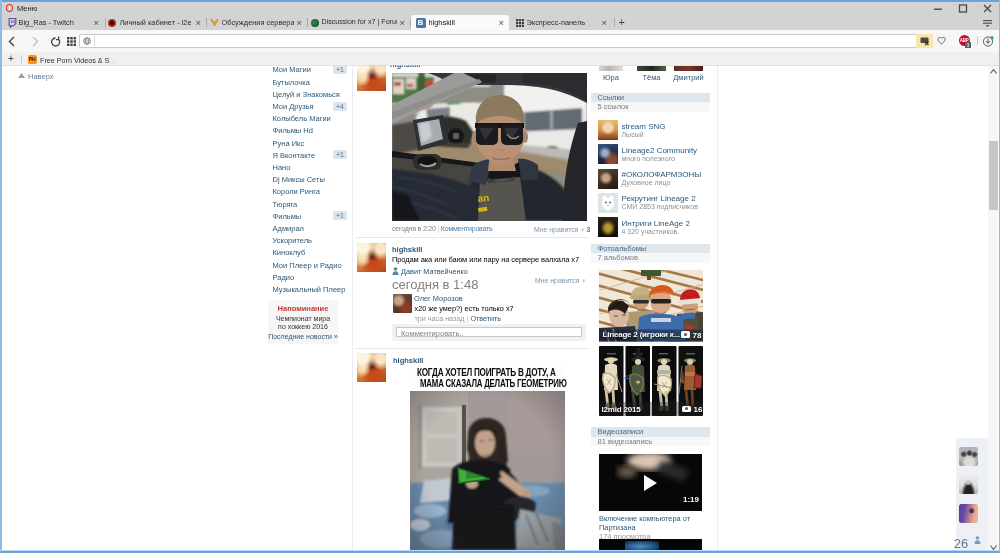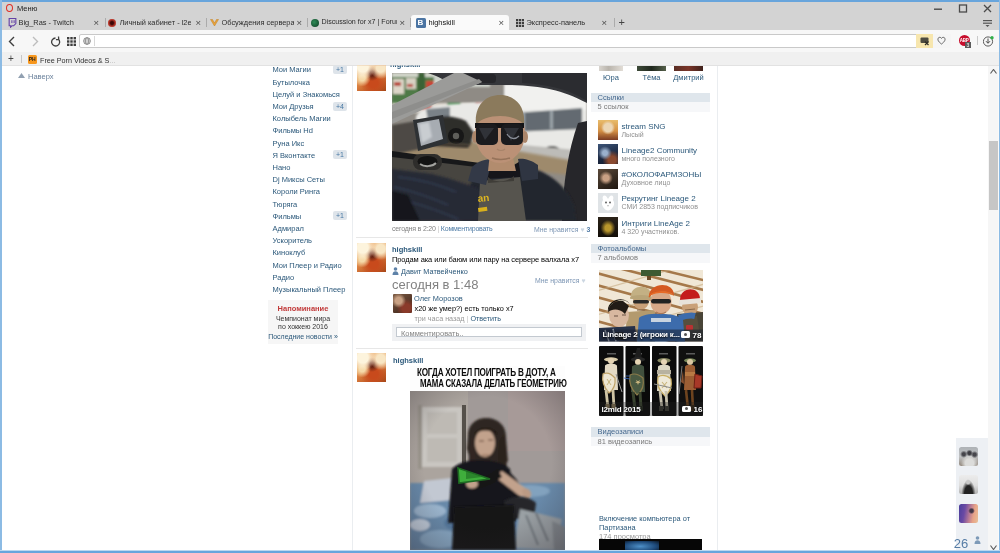--- a/index.html
+++ b/index.html
@@ -585,20 +585,34 @@
 <path d="M87 44 L89 63 M93 44 L94 63" stroke="#6e441f" stroke-width="2.6"></path>
 <rect x="86" y="59" width="4" height="6" fill="#3a2a18"></rect>
         <rect x="91.5" y="59" width="4" height="6" fill="#3a2a18"></rect>
 <path d="M83 20 L80 48" stroke="#7a7a7a" stroke-width="1"></path>
 <rect x="0" y="56" width="104" height="14" fill="#222" opacity="0.35"></rect>
 </svg></div>
 <div class="abs albcap" style="left:601.5px;top:404.5px;">l2mid 2015</div>
 <div class="abs camtag" style="left:682px;top:405px;"><span class="cam"></span>16</div>
 <div class="sechead" style="top:427px;">Видеозаписи</div>
 <div class="subrow" style="top:436.5px;">81 видеозапись</div>
+<div class="abs" style="left:599px;top:453.5px;width:103px;height:57.5px;overflow:hidden;" id="video1">
+<svg width="103" height="57.5" viewBox="0 0 103 57.5">
+<rect width="103" height="57.5" fill="#070707"></rect>
+<defs>
+          <filter id="b5">
+            <feGaussianBlur stdDeviation="3"></feGaussianBlur>
+          </filter>
+        </defs>
+<ellipse cx="50" cy="7" rx="22" ry="9" fill="#d9c6b2" filter="url(#b5)"></ellipse>
+<path d="M62 6 L90 16 L84 28 L58 18 Z" fill="#2a2a2e" filter="url(#b5)"></path>
+<ellipse cx="28" cy="18" rx="10" ry="6" fill="#6a5a4c" filter="url(#b5)"></ellipse>
+<path d="M45 21 L45 37 L58 29 Z" fill="#fdfdfd"></path>
+<text x="84" y="48" font-family="Liberation Sans" font-size="8" font-weight="bold" fill="#fff">1:19</text>
+</svg></div>
 <div class="abs vlink" style="left:599px;top:513.5px;font-size:7.4px;line-height:9.3px;">Включение компьютера от<br>Партизана</div>
 <div class="abs" style="left:599px;top:531.5px;font-size:7.5px;color:#999;">174 просмотра</div>
 <div class="abs" style="left:599px;top:539px;width:103px;height:11px;background:#060606;" id="video2">
       <div style="position:absolute;left:26px;top:1.5px;width:34px;height:9px;background:radial-gradient(ellipse at 45% 60%,#4e90c8 0%,#1e4a7a 60%,#0a1420 100%);"></div>
     </div>
 
 <div class="abs" style="left:956px;top:438px;width:31.5px;height:112px;background:#edf0f4;"></div>
 <div class="abs dockav" style="top:447px;background:radial-gradient(circle at 25% 38%,#44444a 0 8%,rgba(60,60,64,0) 20%),radial-gradient(circle at 55% 32%,#3c3c42 0 9%,rgba(60,60,64,0) 21%),radial-gradient(circle at 82% 40%,#46464c 0 8%,rgba(60,60,64,0) 19%),radial-gradient(circle at 55% 85%,#dcdcda 0 22%,rgba(220,220,218,0) 45%),linear-gradient(180deg,#aeb2b6 0%,#bfc1c3 50%,#948a7e 100%);"></div>
 <div class="abs dockav" style="top:474.5px;background:radial-gradient(circle at 48% 38%,#c9c9c9 0 10%,rgba(200,200,200,0) 20%),radial-gradient(ellipse at 50% 100%,#222 0 30%,rgba(34,34,34,0) 52%),linear-gradient(180deg,#ececec 0%,#dedede 55%,#b0b0b0 100%);"></div>
 <div class="abs dockav" style="top:503.5px;background:radial-gradient(circle at 66% 36%,#423648 0 9%,rgba(58,48,64,0) 19%),linear-gradient(100deg,#4a3e9c 0%,#6a4aa4 30%,#b87a94 55%,#e8a488 75%,#e8c098 100%);"></div>

